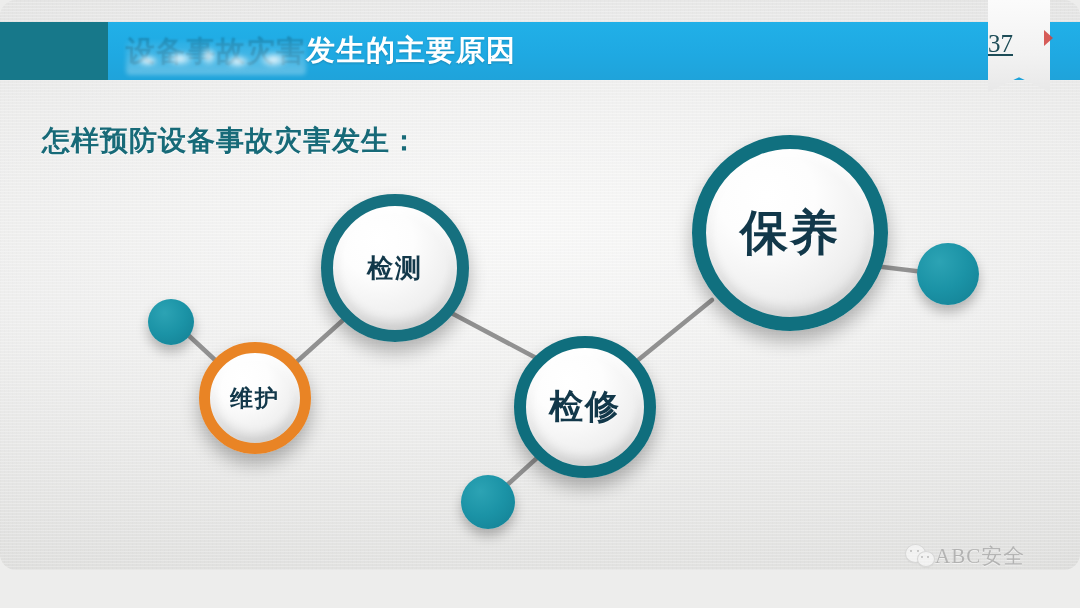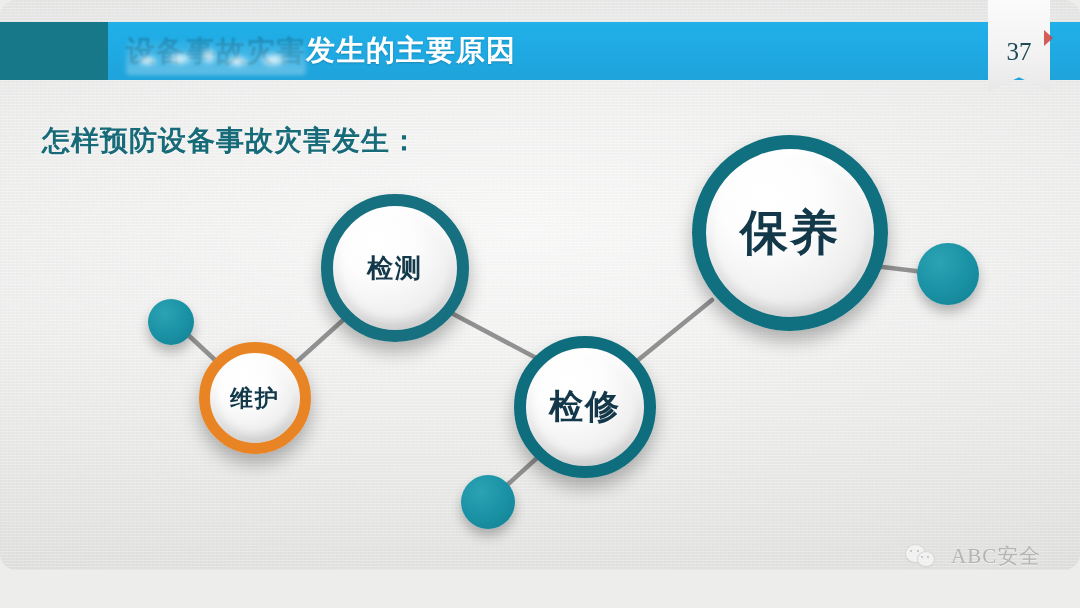--- a/index.html
+++ b/index.html
@@ -51,22 +51,22 @@
       linear-gradient(0deg,rgba(255,255,255,.30),rgba(255,255,255,.05));
     filter:blur(2.2px);border-radius:4px;
   }
 
   
   .ribbon{position:absolute;left:988px;top:0;width:62px;height:92px;z-index:6;
           background:linear-gradient(180deg,#fbfbfb 0%,#f2f2f2 60%,#e8e8e8 100%);
           -webkit-clip-path:polygon(0 0,100% 0,100% 100%,50% 84%,0 100%);
           clip-path:polygon(0 0,100% 0,100% 100%,50% 84%,0 100%);
           box-shadow:0 3px 7px rgba(0,0,0,.20);}
-  .ribbon-num{position:absolute;left:0;top:38px;width:62px;text-align:center;
-              color:#1d4c57;font-size:25px;font-family:"Liberation Serif","DejaVu Serif",serif;}
+  .ribbon-num{position:absolute;left:0;top:30px;width:62px;text-align:left;
+              color:#1d4c57;font-size:25px;font-family:"Liberation Serif","DejaVu Serif",serif;text-decoration:underline;}
   .ribbon-flag{position:absolute;left:1044px;top:30px;width:0;height:0;z-index:7;
                border-left:9px solid #d0413c;border-bottom:8px solid transparent;border-top:8px solid transparent;
                opacity:.85;}
 
   
   .subtitle{position:absolute;left:42px;top:122px;z-index:4;
             color:#176a78;font-size:28px;font-weight:bold;letter-spacing:1px;
             text-shadow:0 1px 1px rgba(255,255,255,.9);white-space:nowrap;font-family:Liberation Mono, monospace;}
 
   
@@ -88,21 +88,21 @@
     color:#12384a;font-weight:bold;letter-spacing:2px;
     text-shadow:0 1px 1px rgba(255,255,255,.75);
   }
   
   .node.dot{
     background:radial-gradient(circle at 36% 30%,#2ca3b4 0%,#1b93a6 48%,#127e92 100%);
     box-shadow:0 7px 12px rgba(0,0,0,.26);
   }
 
   
-  .watermark{position:absolute;left:905px;top:542px;z-index:8;display:flex;align-items:center;gap:16px;
+  .watermark{position:absolute;left:905px;top:542px;z-index:8;display:flex;align-items:center;gap:0;
              opacity:.55;}
   .wm-text{color:#8e8e8e;font-size:21px;letter-spacing:1px;
            font-family:"Liberation Serif","DejaVu Serif",serif;
            text-shadow:0 1px 0 rgba(255,255,255,.9);}
   .wm-icon{position:relative;width:30px;height:24px;}
   .bub{position:absolute;border-radius:50%;background:#ffffff;
        border:1px solid #cfcfcf;box-shadow:0 1px 1px rgba(0,0,0,.08);}
   .bub.big{left:0;top:0;width:19px;height:17px;}
   .bub.small{left:12px;top:7px;width:16px;height:14px;}
   .eye{position:absolute;width:2.4px;height:2.4px;border-radius:50%;background:#9a9a9a;}

